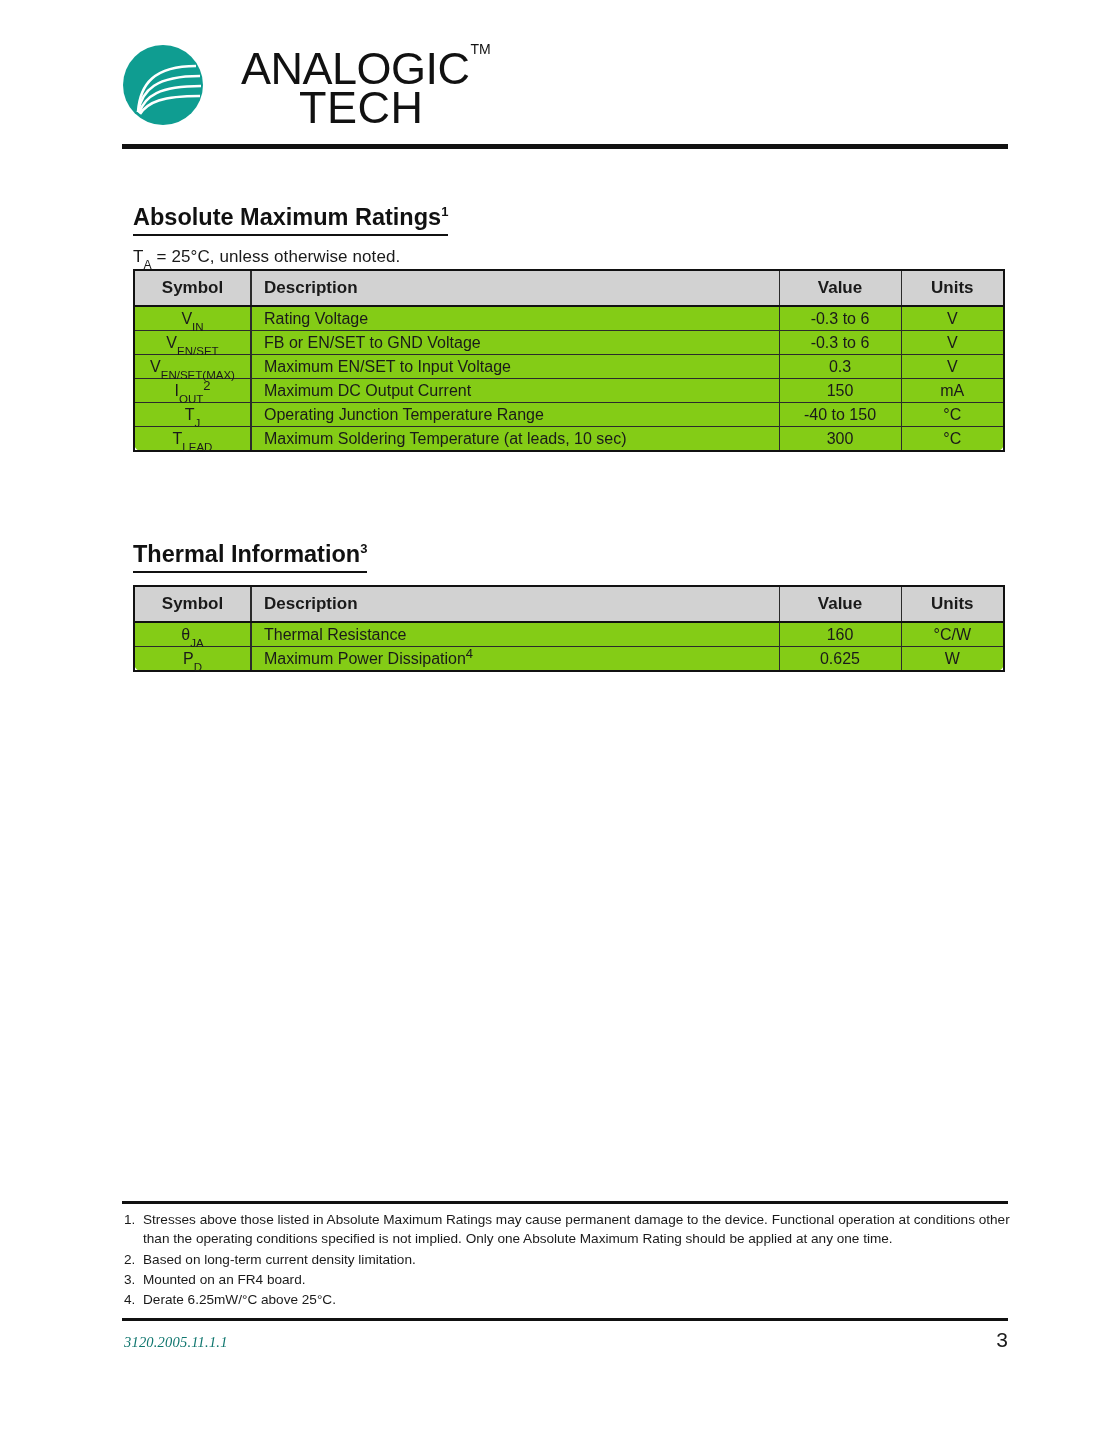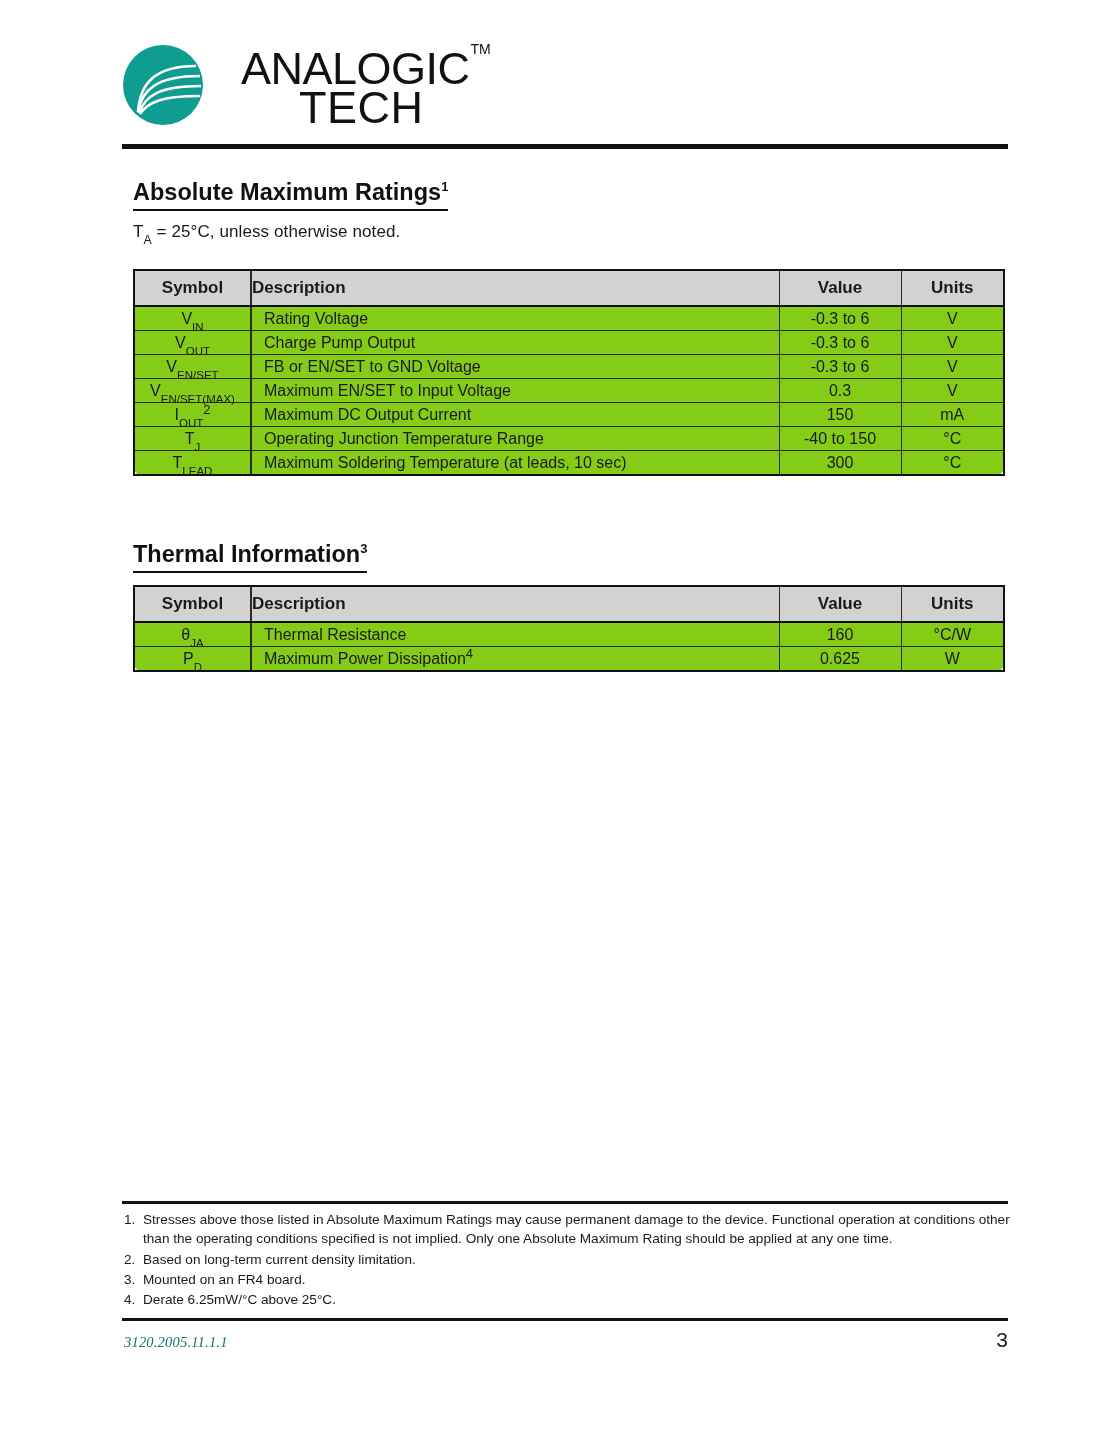--- a/index.html
+++ b/index.html
@@ -163,21 +163,21 @@
   }
   .spec-table thead th {
     background: #d2d2d2;
     font-weight: bold;
     font-size: 17px;
     height: 34px;
     border-top: 2.5px solid #111111;
     border-bottom: 2.5px solid #111111;
   }
   .spec-table thead th.th-sym  { text-align: center; }
-  .spec-table thead th.th-desc { text-align: left; }
+  .spec-table thead th.th-desc { text-align: left; padding-left: 12px; }
   .spec-table thead th.th-val  { text-align: center; }
   .spec-table thead th.th-unit { text-align: center; }
 
   .spec-table tbody td.td-sym  { text-align: center; }
   .spec-table tbody td.td-desc { text-align: left; padding-left: 12px; }
   .spec-table tbody td.td-val  { text-align: center; }
   .spec-table tbody td.td-unit { text-align: center; }
 
   .spec-table tbody tr:last-child td {
     border-bottom: 2.5px solid #111111;
@@ -275,21 +275,21 @@
       </div>
       <div class="logo-wordmark">
         <div class="logo-line1"><span>ANALOGIC</span><span class="logo-tm">TM</span></div>
         <div class="logo-line2">TECH</div>
       </div>
     </div>
 
   </div>
   <div class="header-rule"></div>
 
-  <div class="section" style="top:179px;">
+  <div class="section" style="top:204px;">
     <div class="section-title"><span>Absolute Maximum Ratings</span><span class="sup">1</span></div>
     <div class="section-note"><span>T</span><span class="sub">A</span><span> = 25°C, unless otherwise noted.</span></div>
   </div>
 
   <table class="spec-table" style="top:269px;">
     <colgroup>
         <col class="c-sym">
         <col class="c-desc">
         <col class="c-val">
         <col class="c-unit">
@@ -299,26 +299,20 @@
         <th class="th-sym">Symbol</th>
         <th class="th-desc">Description</th>
         <th class="th-val">Value</th>
         <th class="th-unit">Units</th>
       </tr>
     </thead>
     <tbody>
       <tr>
         <td class="td-sym"><span>V</span><span class="sub">IN</span><span class="sup"></span></td>
         <td class="td-desc">Rating Voltage</td>
-        <td class="td-val">-0.3 to 6</td>
-        <td class="td-unit">V</td>
-      </tr>
-      <tr>
-        <td class="td-sym"><span>V</span><span class="sub">OUT</span><span class="sup"></span></td>
-        <td class="td-desc">Charge Pump Output</td>
         <td class="td-val">-0.3 to 6</td>
         <td class="td-unit">V</td>
       </tr>
       <tr>
         <td class="td-sym"><span>V</span><span class="sub">EN/SET</span><span class="sup"></span></td>
         <td class="td-desc">FB or EN/SET to GND Voltage</td>
         <td class="td-val">-0.3 to 6</td>
         <td class="td-unit">V</td>
       </tr>
       <tr>

